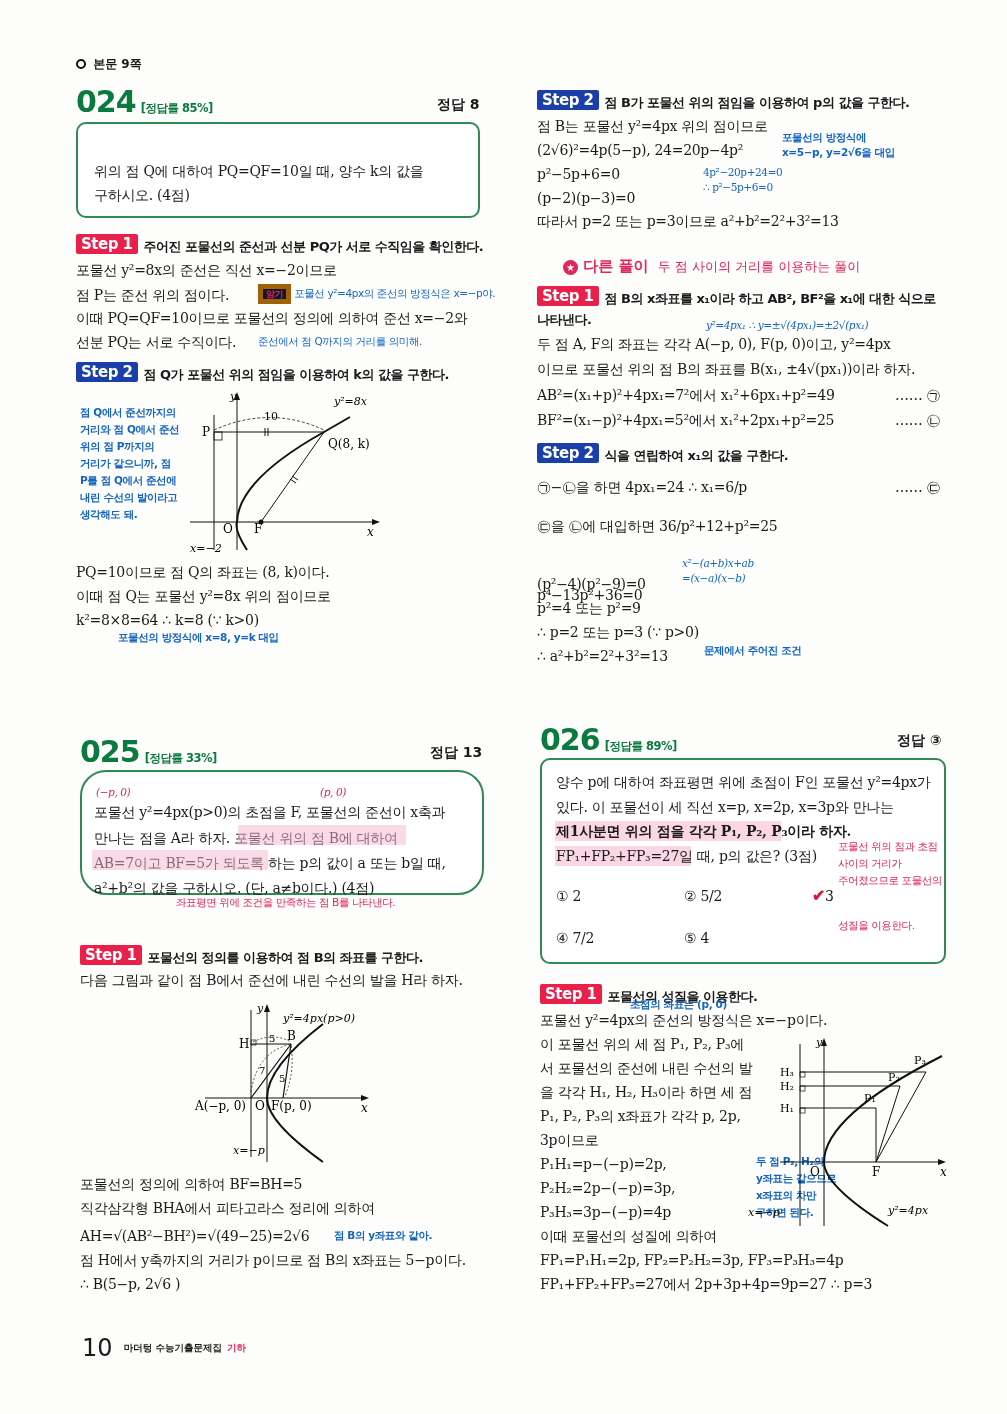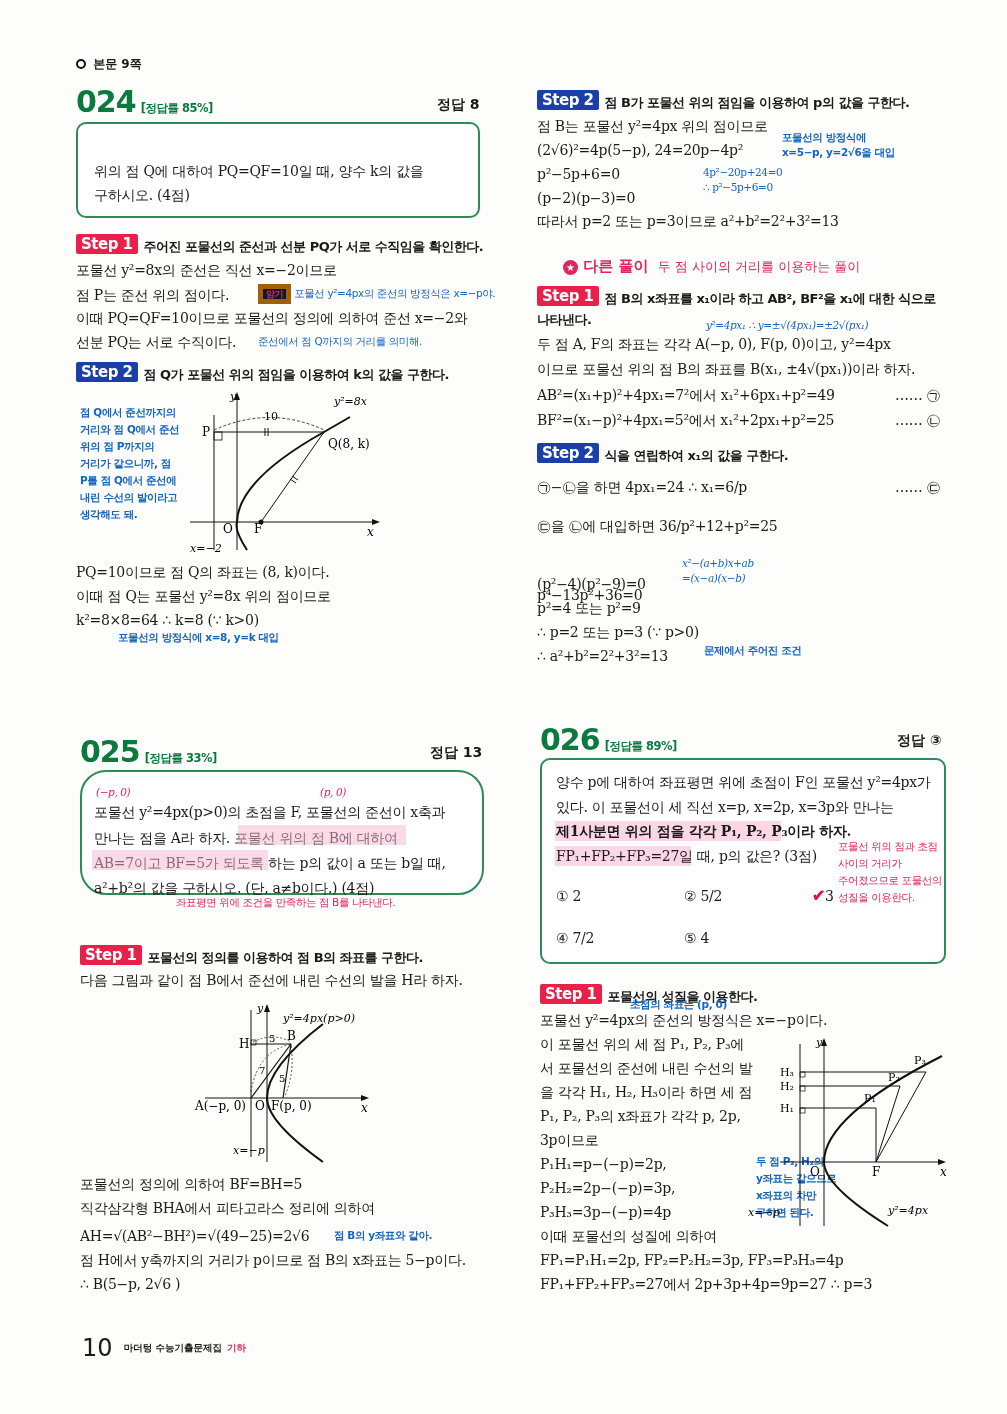--- a/index.html
+++ b/index.html
@@ -218,21 +218,21 @@
   <div class="line" style="left:14px;top:12px;">양수 p에 대하여 좌표평면 위에 초점이 F인 포물선 y²=4px가</div>
   <div class="line" style="left:14px;top:37px;">있다. 이 포물선이 세 직선 x=p, x=2p, x=3p와 만나는</div>
   <div class="abs hl" style="left:13px;top:61px;width:226px;height:20px;opacity:0.55;"></div>
   <div class="line" style="left:14px;top:61px;font-weight:bold;">제1사분면 위의 점을 각각 P₁, P₂, P₃이라 하자.</div>
   <div class="abs hl" style="left:13px;top:86px;width:136px;height:20px;opacity:0.55;"></div>
   <div class="line" style="left:14px;top:86px;">FP₁+FP₂+FP₃=27일 때, p의 값은? (3점)</div>
   <div class="abs pinktxt" style="left:296px;top:78px;line-height:17px;font-size:10.5px;">
     <div>포물선 위의 점과 초점</div>
     <div>사이의 거리가</div>
     <div>주어졌으므로 포물선의</div>
-    <div style="margin-left:0;">성질을 이용한다.</div>
+    <div style="margin-left:0;margin-top:28px;">성질을 이용한다.</div>
   </div>
   <div class="line" style="left:14px;top:126px;">① 2</div>
   <div class="line" style="left:142px;top:126px;">② 5/2</div>
   <div class="line" style="left:270px;top:126px;">
     <span style="color:#d81b3c;font-weight:bold;font-size:16px;">✔</span><span>3</span>
   </div>
   <div class="line" style="left:14px;top:168px;">④ 7/2</div>
   <div class="line" style="left:142px;top:168px;">⑤ 4</div>
 </div>
 

